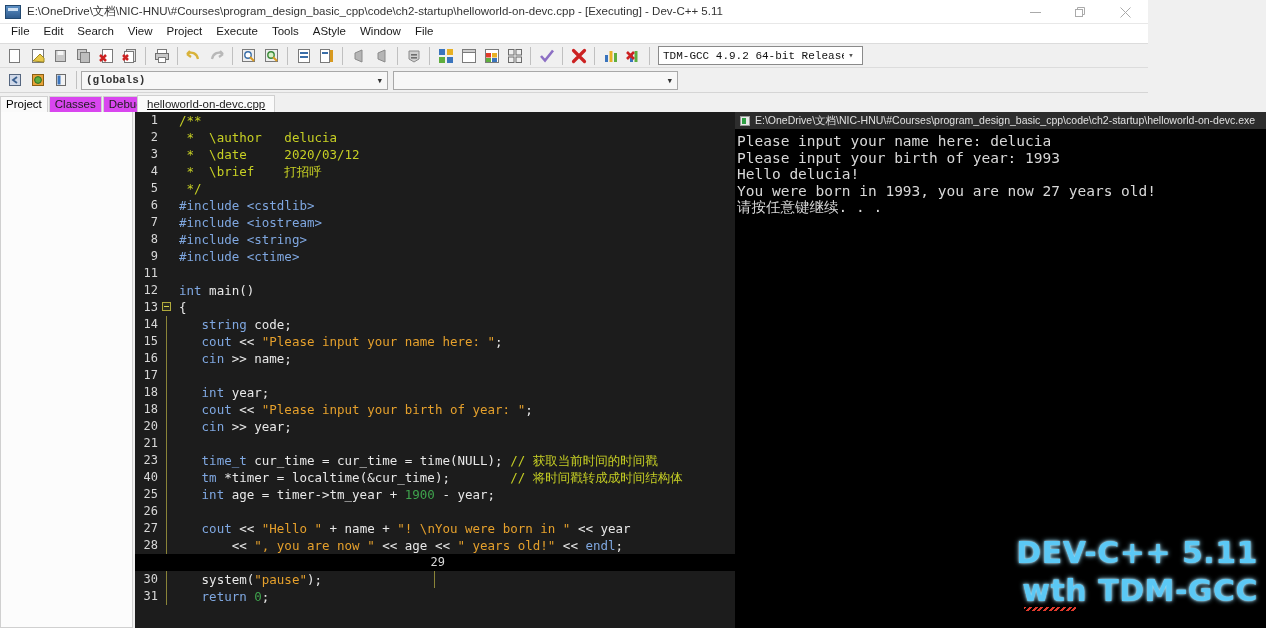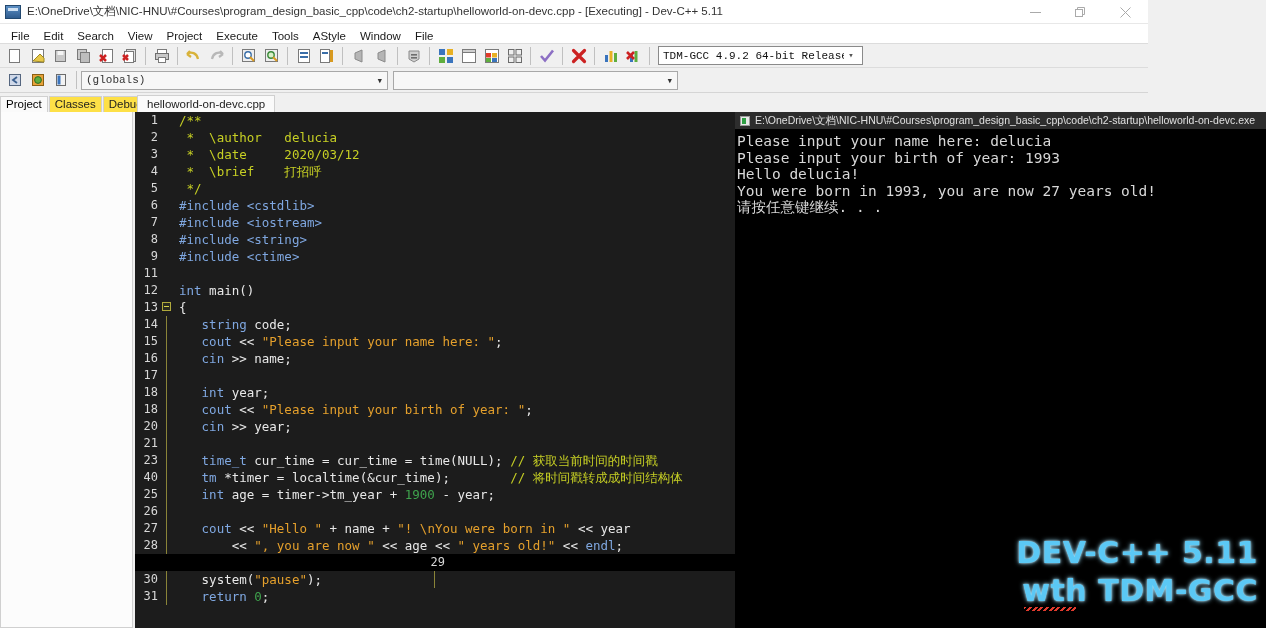--- a/index.html
+++ b/index.html
@@ -29,21 +29,21 @@
   .tb-title {
     font-size: 11.5px; color: #333; white-space: nowrap;
     letter-spacing: 0px;
   }
   .wincontrols { position: absolute; right: 0; top: 0; height: 24px; display: flex; }
   .wc { width: 45px; height: 24px; display: flex; align-items: center; justify-content: center; }
   .wc svg { display:block; }
 
   
   .menubar {
-    height: 19px; display: flex; align-items: flex-end;
+    height: 19px; display: flex; align-items: flex-start;
     background: #ffffff; padding-left: 4px;
   }
   .menuitem {
     font-size: 11.5px; color: #1a1a1a; padding: 1px 7px; white-space: nowrap;
   }
 
   
   .toolbar1 {
     height: 25px; display: flex; align-items: center;
     background: #f0f0f0;
@@ -72,24 +72,24 @@
     height: 19px; border: 1px solid #a8a8a8; background: #f7f7f7;
     display: flex; align-items: center; padding: 0 4px;
     font-family: "Liberation Mono", monospace; font-size: 11px; color: #333;
   }
 
   
   .tabstrips { display: flex; align-items: flex-end; height: 19px; background:#f0f0f0;}
   .lefttabs { display: flex; align-items: flex-end; width: 137px; }
   .ltab {
     font-size: 11.5px; color: #1d1d1d; padding: 1px 5px 2px 5px;
-    background: #fde047; border: 1px solid #d0d0d0; border-bottom: none; margin-right:1px;
+    background: #d946ef; border: 1px solid #d0d0d0; border-bottom: none; margin-right:1px;
   }
   .ltab.active { background: #fafafa; color:#000; }
-  .edtabs { display: flex; align-items: flex-end; }
+  .edtabs { display: flex; align-items: flex-end; text-decoration: underline; }
   .etab {
     font-size: 11.5px; color: #1d1d1d; padding: 2px 9px 2px 9px;
     background: #fafafa; border: 1px solid #d0d0d0; border-bottom: none;
   }
 
   
   .main { position: absolute; left:0; top: 112px; width: 1266px; height: 516px; }
   .projpanel {
     position:absolute; left:0; top:0; width: 133px; height: 516px;
     background:#fcfcfc; border:1px solid #d0d0d0; border-top:none;
@@ -387,21 +387,21 @@
           <circle cx="8" cy="8" r="3.4" fill="#5fae3e" stroke="#2f6b22"></circle>
         </svg>
       </div>
     <div class="tbtn">
       <svg width="16" height="16">
           <rect x="3.5" y="2.5" width="9" height="11" fill="#f2f2f2" stroke="#6b6b6b"></rect>
           <rect x="4.5" y="3.5" width="3" height="9" fill="#3a74bd"></rect>
         </svg>
       </div>
     <div class="tsep"></div>
-    <div class="combo2" style="width:307px;">
+    <div class="combo2" style="width:307px;font-weight:bold;">
       <span class="cb-text" style="flex:1">(globals)</span>
       <span class="cb-arrow">▾</span>
     </div>
     <div class="combo2" style="width:285px;margin-left:5px;">
       <span class="cb-text" style="flex:1"></span>
       <span class="cb-arrow">▾</span>
     </div>
   </div>
 
   <div class="tabstrips">

